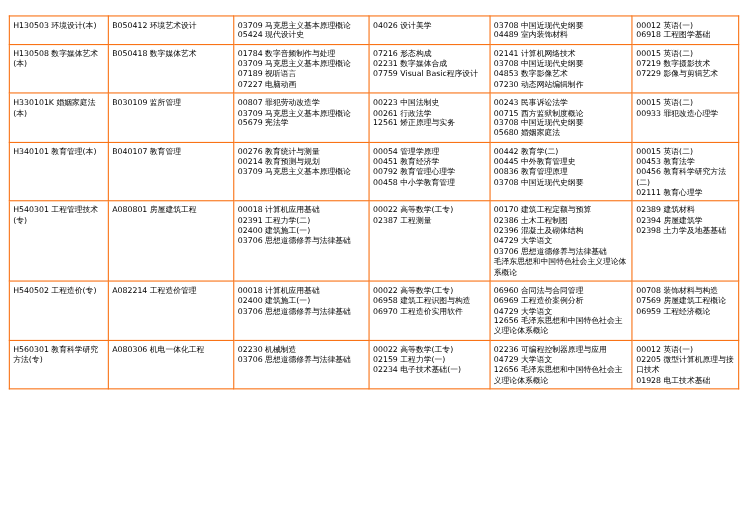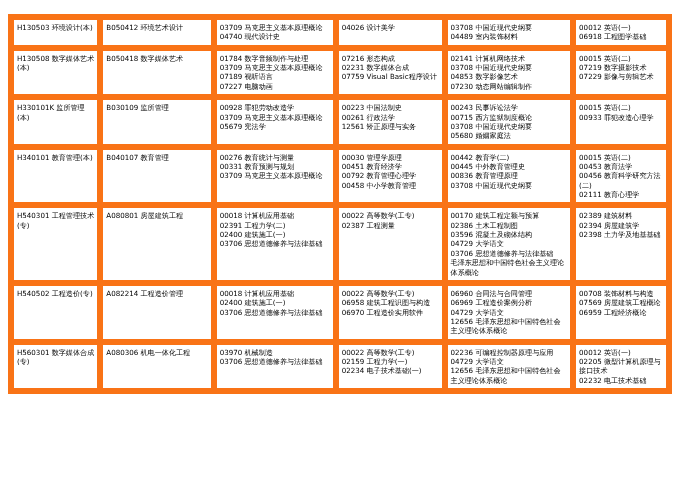--- a/index.html
+++ b/index.html
@@ -19,21 +19,21 @@
     height: 480px;
     box-sizing: border-box;
     padding: 14px 8px 8px 8px;
   }
   table.course-table {
     border-collapse: collapse;
     width: 664px;
     table-layout: fixed;
   }
   table.course-table td {
-    border: 6px solid #f97316;
+    border: 1px solid #f97316;
     vertical-align: top;
     padding: 3px 3px 3px 3px;
     font-size: 7.1px;
     line-height: 1.32;
     word-break: break-all;
   }
   .col-major-code { width: 82px; }
   .col-spec-code  { width: 104px; }
   .col-c1 { width: 112px; }
   .col-c2 { width: 100px; }
@@ -59,21 +59,21 @@
     <tbody>
       <tr>
         <td>
             <span class="ln">H130503 环境设计(本)</span>
           </td>
         <td>
             <span class="ln">B050412 环境艺术设计</span>
           </td>
         <td>
             <span class="ln">03709 马克思主义基本原理概论</span>
-            <span class="ln">04740 现代设计史</span>
+            <span class="ln">05424 现代设计史</span>
           </td>
         <td>
             <span class="ln">04026 设计美学</span>
           </td>
         <td>
             <span class="ln">03708 中国近现代史纲要</span>
             <span class="ln">04489 室内装饰材料</span>
           </td>
         <td>
             <span class="ln">00012 英语(一)</span>
@@ -105,27 +105,27 @@
             <span class="ln">07230 动态网站编辑制作</span>
           </td>
         <td>
             <span class="ln">00015 英语(二)</span>
             <span class="ln">07219 数字摄影技术</span>
             <span class="ln">07229 影像与剪辑艺术</span>
           </td>
       </tr>
       <tr>
         <td>
-            <span class="ln">H330101K 监所管理(本)</span>
+            <span class="ln">H330101K 婚姻家庭法(本)</span>
           </td>
         <td>
             <span class="ln">B030109 监所管理</span>
           </td>
         <td>
-            <span class="ln">00928 罪犯劳动改造学</span>
+            <span class="ln">00807 罪犯劳动改造学</span>
             <span class="ln">03709 马克思主义基本原理概论</span>
             <span class="ln">05679 宪法学</span>
           </td>
         <td>
             <span class="ln">00223 中国法制史</span>
             <span class="ln">00261 行政法学</span>
             <span class="ln">12561 矫正原理与实务</span>
           </td>
         <td>
             <span class="ln">00243 民事诉讼法学</span>
@@ -140,25 +140,25 @@
       </tr>
       <tr>
         <td>
             <span class="ln">H340101 教育管理(本)</span>
           </td>
         <td>
             <span class="ln">B040107 教育管理</span>
           </td>
         <td>
             <span class="ln">00276 教育统计与测量</span>
-            <span class="ln">00331 教育预测与规划</span>
-            <span class="ln">03709 马克思主义基本原理概论</span>
-          </td>
-        <td>
-            <span class="ln">00030 管理学原理</span>
+            <span class="ln">00214 教育预测与规划</span>
+            <span class="ln">03709 马克思主义基本原理概论</span>
+          </td>
+        <td>
+            <span class="ln">00054 管理学原理</span>
             <span class="ln">00451 教育经济学</span>
             <span class="ln">00792 教育管理心理学</span>
             <span class="ln">00458 中小学教育管理</span>
           </td>
         <td>
             <span class="ln">00442 教育学(二)</span>
             <span class="ln">00445 中外教育管理史</span>
             <span class="ln">00836 教育管理原理</span>
             <span class="ln">03708 中国近现代史纲要</span>
           </td>
@@ -182,21 +182,21 @@
             <span class="ln">02400 建筑施工(一)</span>
             <span class="ln">03706 思想道德修养与法律基础</span>
           </td>
         <td>
             <span class="ln">00022 高等数学(工专)</span>
             <span class="ln">02387 工程测量</span>
           </td>
         <td>
             <span class="ln">00170 建筑工程定额与预算</span>
             <span class="ln">02386 土木工程制图</span>
-            <span class="ln">03596 混凝土及砌体结构</span>
+            <span class="ln">02396 混凝土及砌体结构</span>
             <span class="ln">04729 大学语文</span>
             <span class="ln">03706 思想道德修养与法律基础</span>
             <span class="ln">毛泽东思想和中国特色社会主义理论体系概论</span>
           </td>
         <td>
             <span class="ln">02389 建筑材料</span>
             <span class="ln">02394 房屋建筑学</span>
             <span class="ln">02398 土力学及地基基础</span>
           </td>
       </tr>
@@ -224,40 +224,40 @@
             <span class="ln">12656 毛泽东思想和中国特色社会主义理论体系概论</span>
           </td>
         <td>
             <span class="ln">00708 装饰材料与构造</span>
             <span class="ln">07569 房屋建筑工程概论</span>
             <span class="ln">06959 工程经济概论</span>
           </td>
       </tr>
       <tr>
         <td>
-            <span class="ln">H560301 数字媒体合成(专)</span>
+            <span class="ln">H560301 教育科学研究方法(专)</span>
           </td>
         <td>
             <span class="ln">A080306 机电一体化工程</span>
           </td>
         <td>
-            <span class="ln">03970 机械制造</span>
+            <span class="ln">02230 机械制造</span>
             <span class="ln">03706 思想道德修养与法律基础</span>
           </td>
         <td>
             <span class="ln">00022 高等数学(工专)</span>
             <span class="ln">02159 工程力学(一)</span>
             <span class="ln">02234 电子技术基础(一)</span>
           </td>
         <td>
             <span class="ln">02236 可编程控制器原理与应用</span>
             <span class="ln">04729 大学语文</span>
             <span class="ln">12656 毛泽东思想和中国特色社会主义理论体系概论</span>
           </td>
         <td>
             <span class="ln">00012 英语(一)</span>
             <span class="ln">02205 微型计算机原理与接口技术</span>
-            <span class="ln">02232 电工技术基础</span>
+            <span class="ln">01928 电工技术基础</span>
           </td>
       </tr>
     </tbody>
   </table>
 </div>
 
 </body></html>

